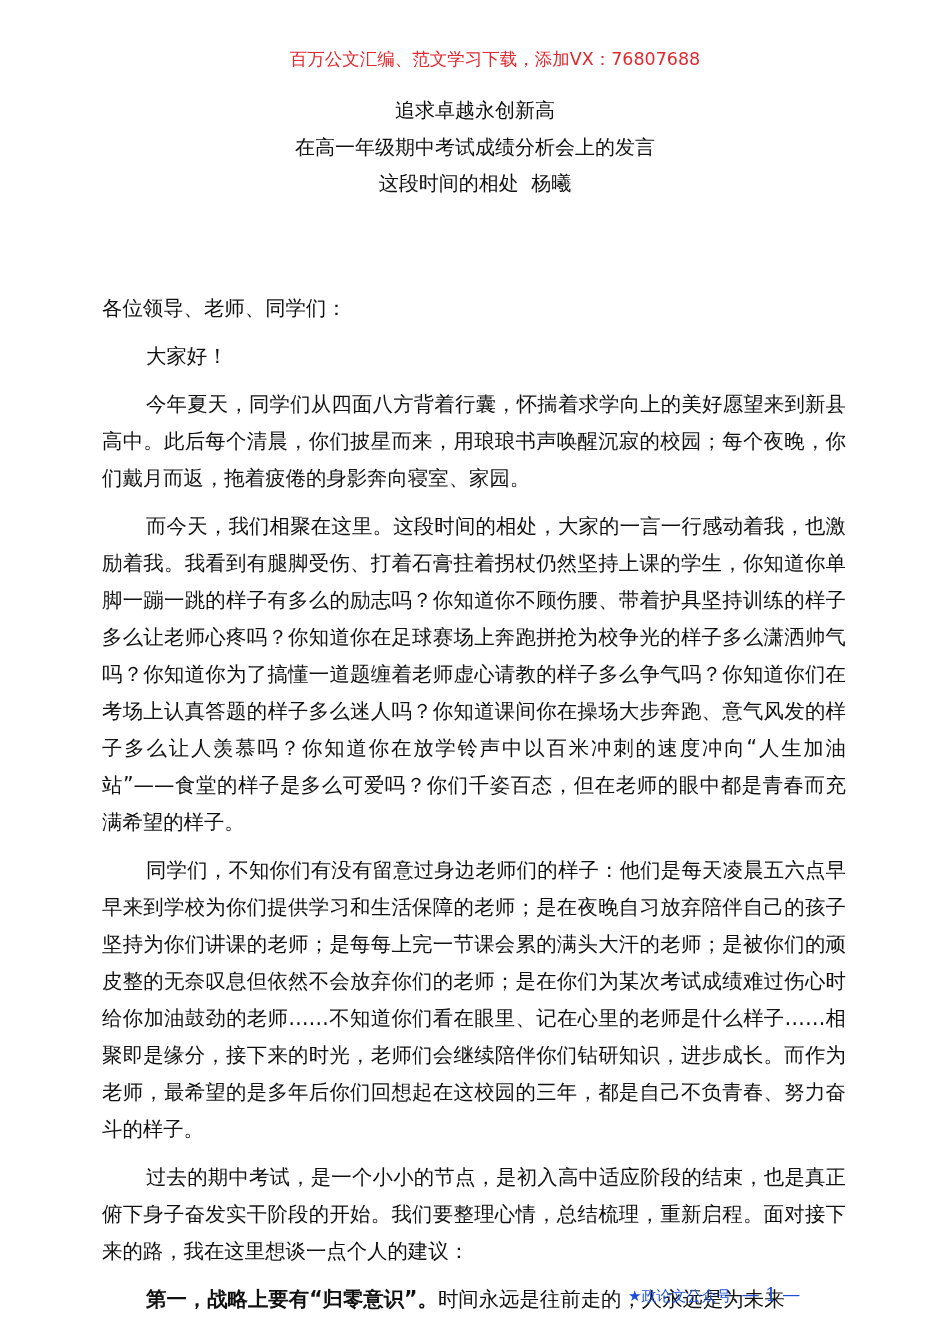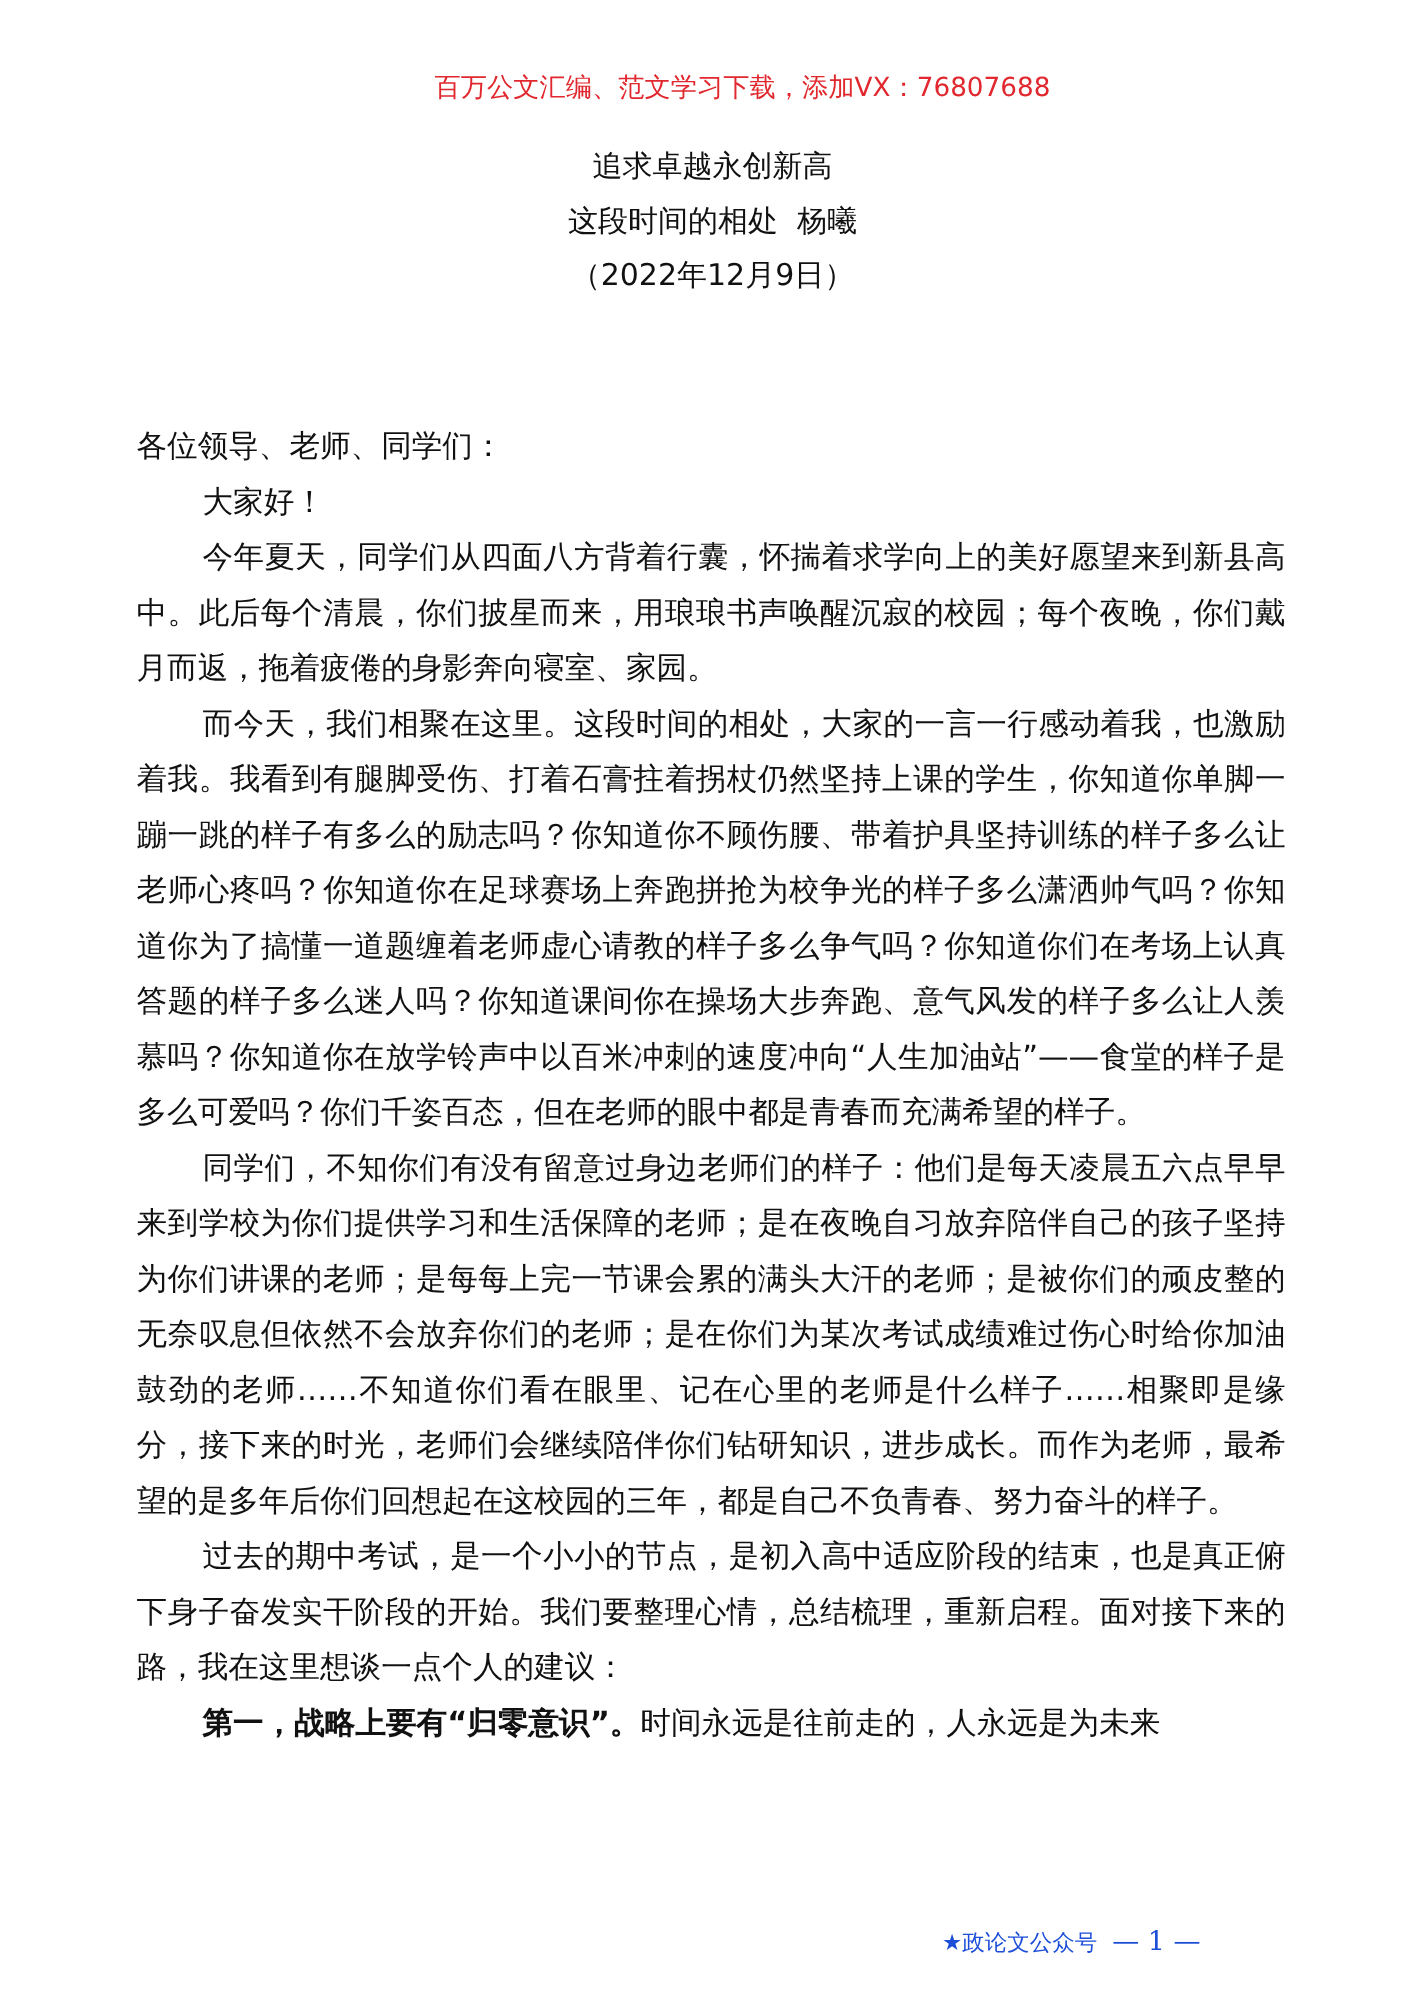--- a/index.html
+++ b/index.html
@@ -5,36 +5,36 @@
     html, body { margin: 0; padding: 0; background: #ffffff; }
     body { width: 950px; height: 1344px; position: relative; overflow: hidden;
            font-family: "DejaVu Sans", "Liberation Sans", sans-serif; color: #111; }
     .watermark { position: absolute; top: 44px; left: 0; width: 950px; text-align: center;
                  color: #e0282e; font-size: 17.5px; line-height: 30px; margin-left: 20px; }
     .title-block { position: absolute; top: 92px; left: 0; width: 950px; text-align: center;
                    font-size: 20px; line-height: 36.5px; color: #111; }
     .title-block div { white-space: nowrap; }
     .body { position: absolute; top: 279px; left: 91px; width: 766px; font-size: 20.4px;
             line-height: 37px; }
-    .body p { margin: 0; text-align: justify; text-align-last: left; }
+    .body p { margin: 11px; text-align: justify; text-align-last: left; }
     .body p.indent { text-indent: 44px; }
     .body b { font-weight: bold; }
     .footer { position: absolute; top: 1281px; left: 628px; font-size: 15px; line-height: 28px;
               white-space: nowrap; color: #1d4ed8; }
     .footer .pg { font-family: "DejaVu Serif", "Liberation Serif", serif; margin-left: 10px; font-size: 18px; }
   </style>
 </head>
 <body>
 
 <div class="watermark">百万公文汇编、范文学习下载，添加VX：76807688</div>
 
 <div class="title-block">
   <div>追求卓越永创新高</div>
+  <div>在高一年级期中考试成绩分析会上的发言</div>
   <div style="white-space:pre">这段时间的相处  杨曦</div>
-  <div>（2022年12月9日）</div>
 </div>
 
 <div class="body">
   <p>各位领导、老师、同学们：</p>
   <p class="indent">大家好！</p>
   <p class="indent">今年夏天，同学们从四面八方背着行囊，怀揣着求学向上的美好愿望来到新县高中。此后每个清晨，你们披星而来，用琅琅书声唤醒沉寂的校园；每个夜晚，你们戴月而返，拖着疲倦的身影奔向寝室、家园。</p>
   <p class="indent">而今天，我们相聚在这里。这段时间的相处，大家的一言一行感动着我，也激励着我。我看到有腿脚受伤、打着石膏拄着拐杖仍然坚持上课的学生，你知道你单脚一蹦一跳的样子有多么的励志吗？你知道你不顾伤腰、带着护具坚持训练的样子多么让老师心疼吗？你知道你在足球赛场上奔跑拼抢为校争光的样子多么潇洒帅气吗？你知道你为了搞懂一道题缠着老师虚心请教的样子多么争气吗？你知道你们在考场上认真答题的样子多么迷人吗？你知道课间你在操场大步奔跑、意气风发的样子多么让人羡慕吗？你知道你在放学铃声中以百米冲刺的速度冲向“人生加油站”——食堂的样子是多么可爱吗？你们千姿百态，但在老师的眼中都是青春而充满希望的样子。</p>
   <p class="indent">同学们，不知你们有没有留意过身边老师们的样子：他们是每天凌晨五六点早早来到学校为你们提供学习和生活保障的老师；是在夜晚自习放弃陪伴自己的孩子坚持为你们讲课的老师；是每每上完一节课会累的满头大汗的老师；是被你们的顽皮整的无奈叹息但依然不会放弃你们的老师；是在你们为某次考试成绩难过伤心时给你加油鼓劲的老师……不知道你们看在眼里、记在心里的老师是什么样子……相聚即是缘分，接下来的时光，老师们会继续陪伴你们钻研知识，进步成长。而作为老师，最希望的是多年后你们回想起在这校园的三年，都是自己不负青春、努力奋斗的样子。</p>
   <p class="indent">过去的期中考试，是一个小小的节点，是初入高中适应阶段的结束，也是真正俯下身子奋发实干阶段的开始。我们要整理心情，总结梳理，重新启程。面对接下来的路，我在这里想谈一点个人的建议：</p>
   <p class="indent"><b>第一，战略上要有“归零意识”。</b><span>时间永远是往前走的，人永远是为未来</span></p>

